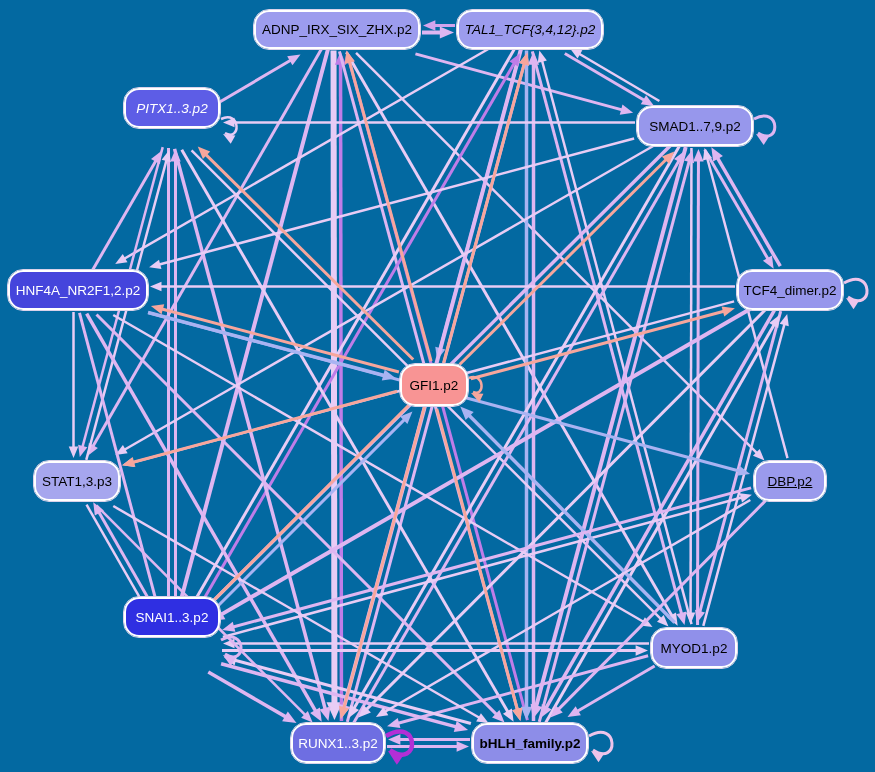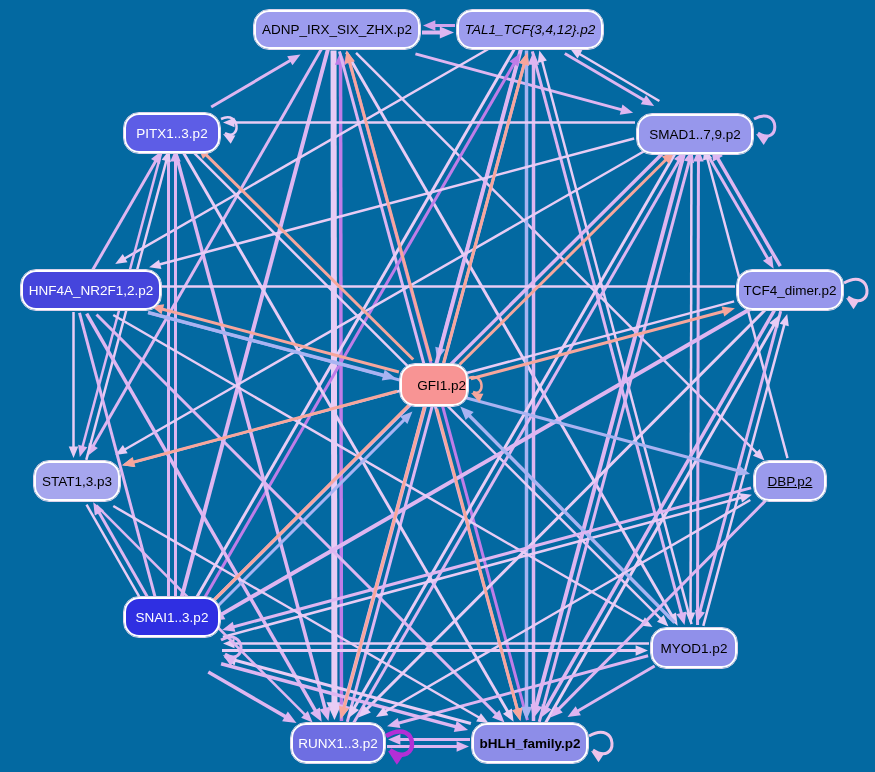--- a/index.html
+++ b/index.html
@@ -414,33 +414,33 @@
         <polygon points="591,751 604.2241199007821,753.433650108323 598.5327265257619,762.138134093648" fill="#eec4ea"></polygon>
       </g>
     </svg>
   <div id="node-layer">
       <div class="node" style="left: 254px; top: 9.5px; width: 166px; height: 39px; background: rgb(156, 156, 238); color: rgb(0, 0, 0);">
         <span>ADNP_IRX_SIX_ZHX.p2</span>
       </div>
       <div class="node" style="left: 457px; top: 9.5px; width: 146px; height: 39px; background: rgb(156, 156, 238); color: rgb(0, 0, 0); font-style: italic;">
         <span>TAL1_TCF{3,4,12}.p2</span>
       </div>
-      <div class="node" style="left: 124px; top: 113px; width: 96px; height: 40px; background: rgb(93, 93, 230); color: rgb(255, 255, 255);">
+      <div class="node" style="left: 124px; top: 88px; width: 96px; height: 40px; background: rgb(93, 93, 230); color: rgb(255, 255, 255); font-style: italic;">
         <span>PITX1..3.p2</span>
       </div>
-      <div class="node" style="left: 637px; top: 114px; width: 116px; height: 40px; background: rgb(151, 151, 236); color: rgb(0, 0, 0);">
+      <div class="node" style="left: 637px; top: 106px; width: 116px; height: 40px; background: rgb(151, 151, 236); color: rgb(0, 0, 0);">
         <span>SMAD1..7,9.p2</span>
       </div>
-      <div class="node" style="left: 21px; top: 270px; width: 140px; height: 40px; background: rgb(69, 69, 220); color: rgb(255, 255, 255); text-align: right;">
+      <div class="node" style="left: 8px; top: 270px; width: 140px; height: 40px; background: rgb(69, 69, 220); color: rgb(255, 255, 255); text-align: right;">
         <span>HNF4A_NR2F1,2.p2</span>
       </div>
       <div class="node" style="left: 737px; top: 270px; width: 106px; height: 40px; background: rgb(151, 151, 236); color: rgb(0, 0, 0);">
         <span>TCF4_dimer.p2</span>
       </div>
-      <div class="node" style="left: 400px; top: 364px; width: 68px; height: 42px; background: rgb(248, 148, 148); color: rgb(0, 0, 0); justify-content: flex-end;">
+      <div class="node" style="left: 400px; top: 364px; width: 68px; height: 42px; background: rgb(248, 148, 148); color: rgb(0, 0, 0);">
         <span>GFI1.p2</span>
       </div>
       <div class="node" style="left: 34px; top: 461px; width: 86px; height: 40px; background: rgb(166, 166, 238); color: rgb(0, 0, 0);">
         <span>STAT1,3.p3</span>
       </div>
       <div class="node" style="left: 754px; top: 461px; width: 72px; height: 40px; background: rgb(154, 154, 236); color: rgb(0, 0, 0); text-decoration: underline;">
         <span>DBP.p2</span>
       </div>
       <div class="node" style="left: 124px; top: 597px; width: 96px; height: 40px; background: rgb(47, 47, 226); color: rgb(255, 255, 255);">
         <span>SNAI1..3.p2</span>

